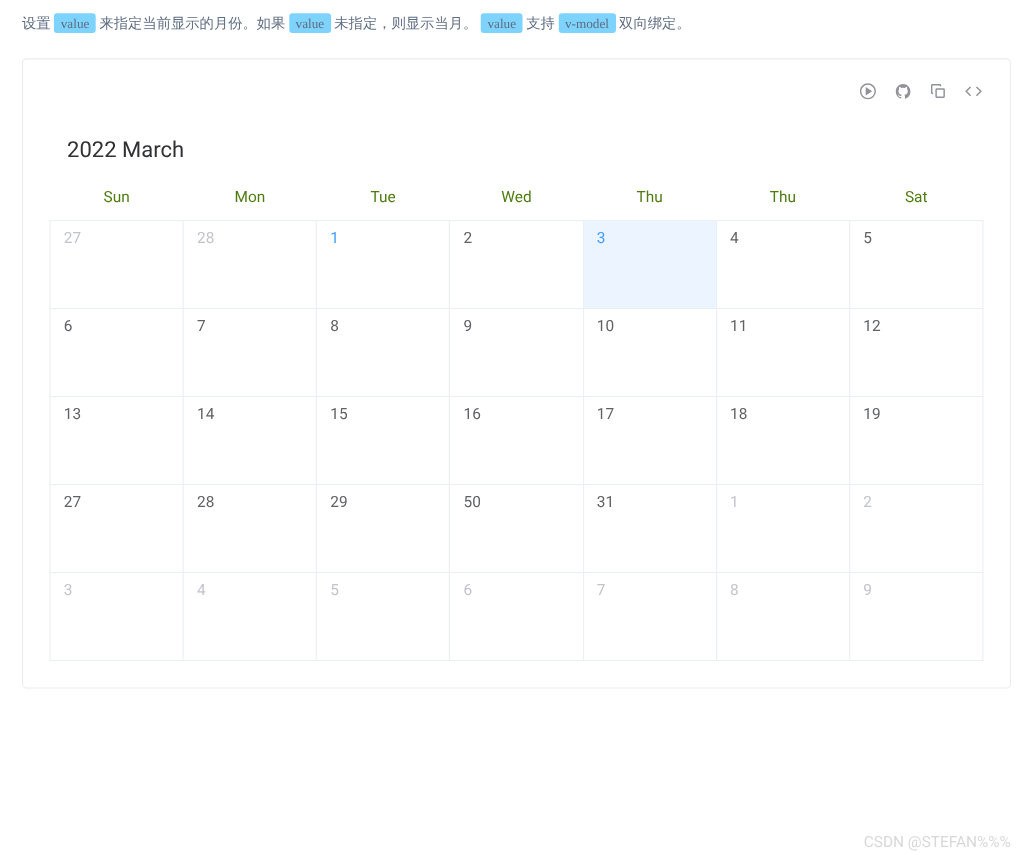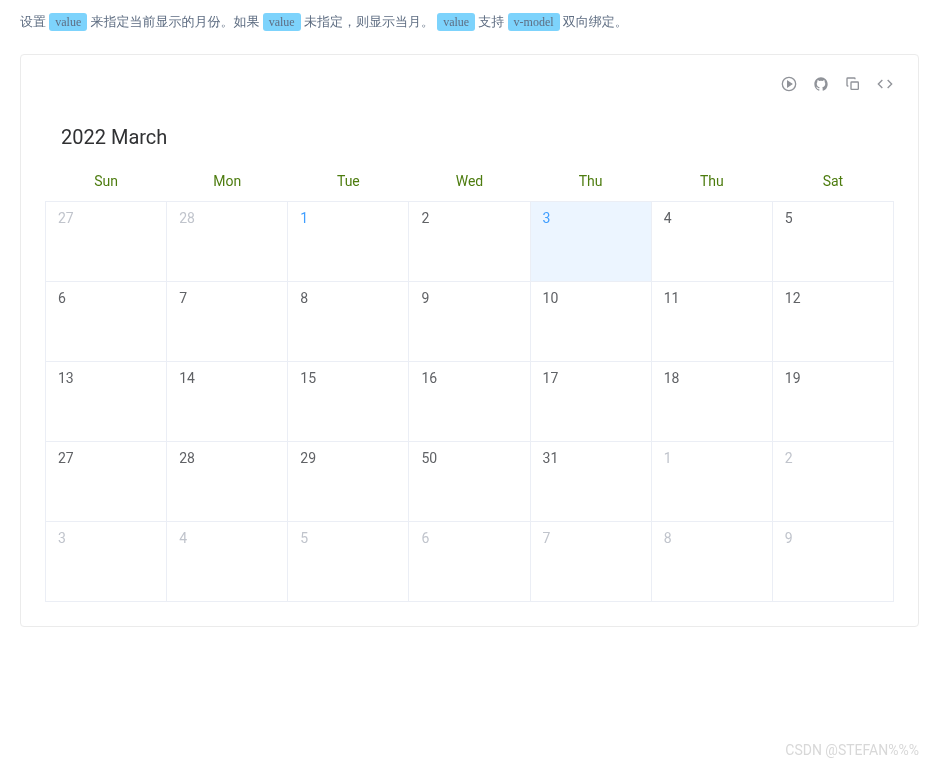--- a/index.html
+++ b/index.html
@@ -99,21 +99,21 @@
     .calendar-table td.today {
       color: #409eff;
     }
     .calendar-table td.selected {
       background: #ecf5ff;
       color: #409eff;
     }
     .watermark {
       position: fixed;
       right: 20px;
-      bottom: 19px;
+      bottom: 3px;
       color: #d8d8d8;
       font-size: 14px;
       pointer-events: none;
     }
   </style>
 </head>
 <body>
 
 <p class="intro">
   <span>设置 </span><code>value</code><span> 来指定当前显示的月份。如果 </span><code>value</code><span> 未指定，则显示当月。 </span><code>value</code><span> 支持 </span><code>v-model</code><span> 双向绑定。</span>

